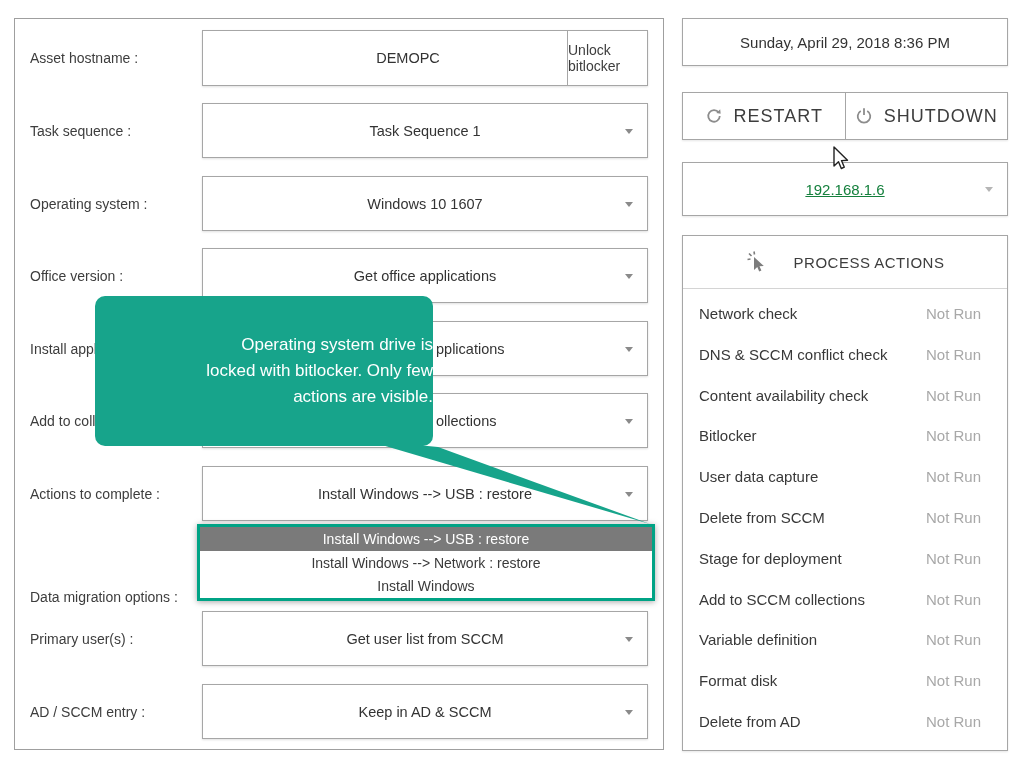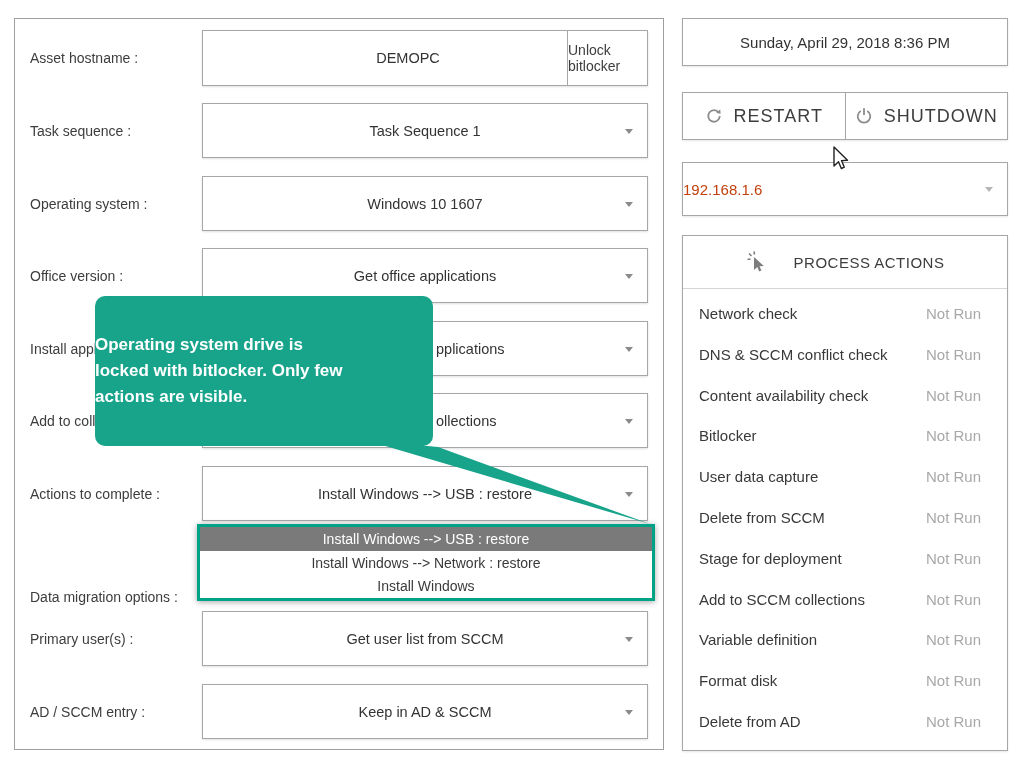--- a/index.html
+++ b/index.html
@@ -33,35 +33,35 @@
   #open-list { left:197px; top:524px; width:458px; height:77px; z-index:3;
                background:#fff; border:3px solid #00a385;
                box-shadow:0 1px 6px rgba(0,0,0,0.35); display:flex; flex-direction:column; }
   .list-item { flex:1; display:flex; align-items:center; justify-content:center;
                font-size:14px; color:#3a3a3a; cursor:pointer; }
   .list-item.selected { background:#7a7a7a; color:#ffffff; }
 
   
   #tooltip { left:95px; top:296px; width:338px; height:150px; background:#17a48b;
              border-radius:10px; z-index:6; display:flex; flex-direction:column;
-             align-items:flex-start; justify-content:center;font-weight:bold; }
+             align-items:flex-end; justify-content:center; }
   #tooltip .tl { color:#ffffff; font-size:17px; line-height:26px; text-align:center; }
   #tail-svg { left:0; top:0; width:1024px; height:768px; z-index:5; pointer-events:none; }
 
   
   .rp-box { left:682px; width:326px; border:1px solid #a6a6a6; background:#fff;
             box-shadow:0 1px 2px rgba(0,0,0,0.10); }
   #date-box { top:18px; height:48px; display:flex; align-items:center; justify-content:center;
               font-size:15px; color:#333; }
   #power-box { top:92px; height:48px; display:flex; }
   .pwr-btn { flex:1; display:flex; align-items:center; justify-content:center; gap:11px;
              font-size:18px; letter-spacing:1px; color:#3d3d3d; cursor:pointer; }
   #restart-btn { border-right:1px solid #a6a6a6; }
-  #ip-box { top:162px; height:54px; display:flex; align-items:center; justify-content:flex-start;
-            font-size:15px; color:#c2410c; cursor:pointer; }
+  #ip-box { top:162px; height:54px; display:flex; align-items:center; justify-content:center;
+            font-size:15px; color:#15803d; cursor:pointer;text-decoration:underline; }
   #process-box { top:235px; height:516px; display:flex; flex-direction:column; }
   #process-header { height:53px; border-bottom:1px solid #d4d4d4; display:flex;
                     align-items:center; justify-content:center; gap:24px;
                     font-size:15px; letter-spacing:0.5px; color:#3d3d3d; cursor:pointer; }
   #process-list { flex:1; display:flex; flex-direction:column; padding:4px 0 8px 0; }
   .pa-row { flex:1; display:flex; align-items:center; justify-content:space-between;
             padding:0 26px 0 16px; }
   .pa-name { font-size:15px; color:#383838; }
   .pa-status { font-size:15px; color:#a8a8a8; }
 

